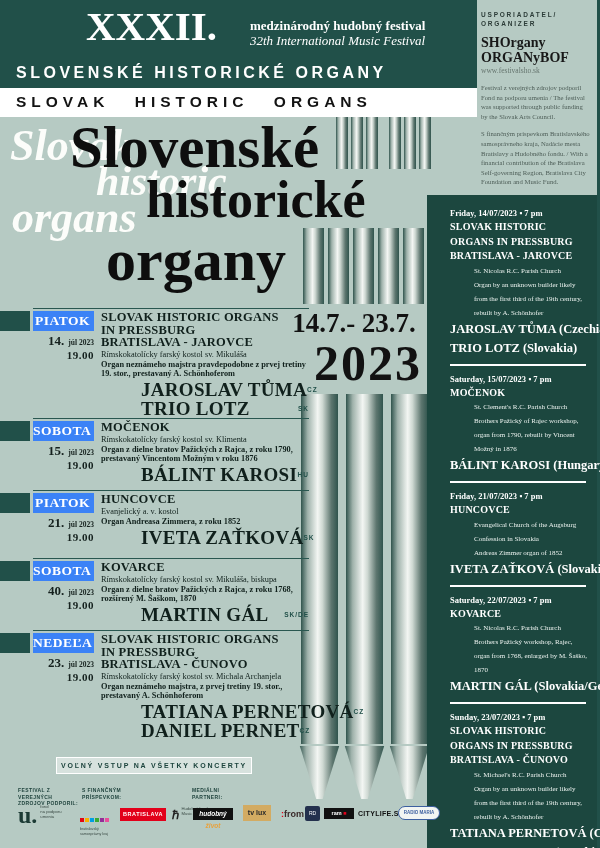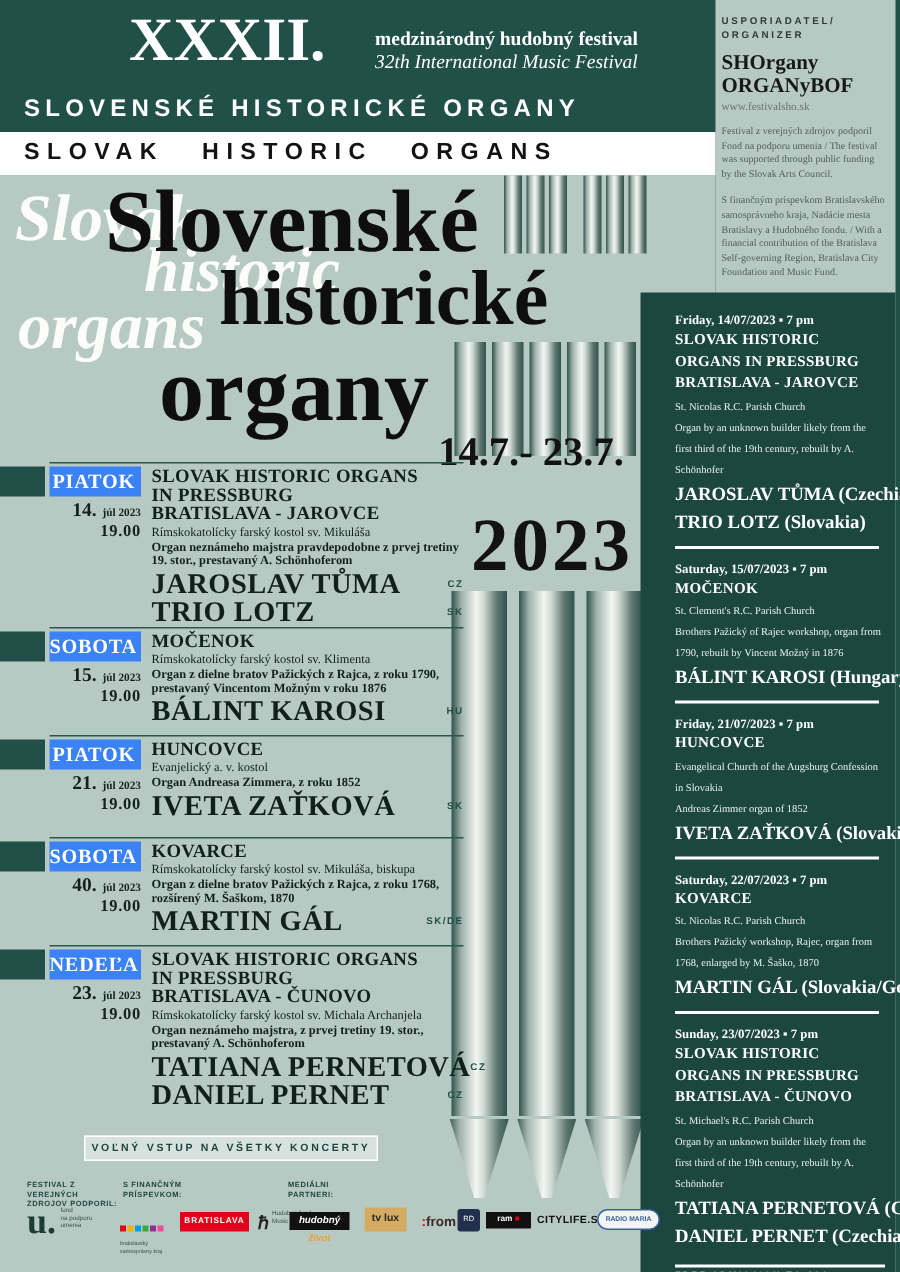--- a/index.html
+++ b/index.html
@@ -22,58 +22,58 @@
   .hw{position:absolute;color:#fcfdfa;font-style:italic;font-weight:bold;line-height:1;}
   .hb{position:absolute;color:#0e0e0e;font-weight:bold;line-height:1;}
   
   .pipe{background:linear-gradient(90deg,#30544d 0%,#9fb2ab 18%,#f3f6f3 45%,#cfd9d3 58%,#5d766f 82%,#30544d 100%);}
   .prow{position:absolute;display:flex;}
   .bigpipes{position:absolute;left:301px;top:394px;display:flex;gap:6px;}
   .bigpipe .body{width:37px;height:350px;}
   .bigpipe .foot{width:41px;margin-left:-2px;margin-top:2px;height:53px;
                  clip-path:polygon(2% 0,98% 0,58% 100%,42% 100%);}
   
-  .drange{position:absolute;left:284px;top:288px;width:140px;text-align:center;font-size:27px;
+  .drange{position:absolute;left:284px;top:310px;width:140px;text-align:center;font-size:27px;
           font-weight:bold;color:#121212;line-height:1;}
   .dyear{position:absolute;left:294px;top:338px;width:128px;text-align:right;font-size:50px;
          font-weight:bold;letter-spacing:2px;color:#121212;line-height:1;}
   
   .pb{position:absolute;left:33px;width:276px;border-top:1.5px solid #295750;padding-top:2px;}
   .pb-stub{position:absolute;left:-33px;top:2px;width:30px;height:20px;background:#215049;}
   .pb-day{position:absolute;left:0;top:2px;width:61px;height:20px;background:#3b82f6;color:#fff;
           font-weight:bold;font-size:13.5px;text-align:right;padding:2px 4px 0 0;box-sizing:border-box;letter-spacing:0.5px;}
   .pb-date{position:absolute;left:-12px;top:25px;width:73px;text-align:right;color:#15211e;line-height:12px;}
   .dnum{font-size:13px;font-weight:bold;}
   .dmon{font-size:7.5px;font-weight:bold;}
   .ptime{display:block;font-size:11px;font-weight:bold;letter-spacing:0.5px;}
   .pb-body{margin-left:68px;color:#10201c;}
   .pb-title,.pb-loc{font-size:12.5px;font-weight:bold;line-height:12.5px;max-width:192px;letter-spacing:0.2px;}
   .pb-venue{font-size:8.3px;line-height:9.5px;margin-top:1.5px;max-width:215px;}
   .pb-desc{font-size:8.3px;font-weight:bold;line-height:9px;max-width:215px;}
-  .perfs{margin-top:2px;}
+  .perfs{margin-top:2px;margin-left:40px;}
   .perf-row{display:flex;justify-content:space-between;align-items:center;max-width:214px;}
   .perf-name{font-size:19px;font-weight:bold;line-height:19.5px;letter-spacing:0.3px;white-space:nowrap;}
   .perf-tag{font-family:"Liberation Sans",sans-serif;font-size:6.5px;font-weight:bold;letter-spacing:1px;color:#215049;}
   
   .free-sk{position:absolute;left:56px;top:757px;width:194px;height:15px;border:1.5px solid #fff;
            background:rgba(255,255,255,0.45);color:#1c443d;font-family:"Liberation Sans",sans-serif;
            font-size:7px;font-weight:bold;letter-spacing:1.8px;text-align:center;line-height:15px;}
   
   .org{position:absolute;left:481px;top:10px;width:110px;color:#35453f;}
   .org-label{font-family:"Liberation Sans",sans-serif;font-size:6.5px;font-weight:bold;letter-spacing:1.8px;
              color:#2c3c38;line-height:9px;}
   .org-name{font-size:14px;font-weight:bold;color:#181818;line-height:15px;margin-top:7px;}
   .org-site{font-size:7.5px;color:#66756f;margin-top:1px;}
   .org-para{font-size:6.7px;line-height:9.6px;color:#4e5e58;margin-top:8px;}
   
   .panel{position:absolute;left:427px;top:195px;width:170px;height:653px;background:#1c473f;
          box-sizing:border-box;padding:11px 8px 0 23px;color:#fff;}
   .ev-date{font-size:8.5px;font-weight:bold;line-height:14px;}
   .ev-title,.ev-loc{font-size:10px;font-weight:bold;line-height:14.5px;letter-spacing:0.2px;max-width:134px;}
-  .ev-venue,.ev-desc{font-size:7px;line-height:14px;color:#eaf1ee;max-width:138px;}
+  .ev-venue,.ev-desc{font-size:7px;line-height:14px;color:#eaf1ee;max-width:138px;margin-left:24px;}
   .ev-perf{font-size:12.5px;font-weight:bold;line-height:19px;white-space:nowrap;}
   .ev-rule{border-top:2px solid #fff;margin:6px 0;width:136px;}
   .free-en{margin-top:9px;width:140px;border-top:2px solid #fff;padding-top:3px;
            font-family:"Liberation Sans",sans-serif;font-size:6px;font-weight:bold;letter-spacing:1.4px;}
   
   .f-label{position:absolute;font-family:"Liberation Sans",sans-serif;font-size:5px;font-weight:bold;
            letter-spacing:0.4px;color:#20443e;line-height:6.5px;text-transform:uppercase;}
   .logo{position:absolute;font-family:"Liberation Sans",sans-serif;}
   .fpu-mark{font-family:"Liberation Serif",serif;font-size:24px;font-weight:bold;color:#1c3b35;line-height:22px;}
   .fpu-text{font-size:4.2px;color:#3b4b46;line-height:5px;}

